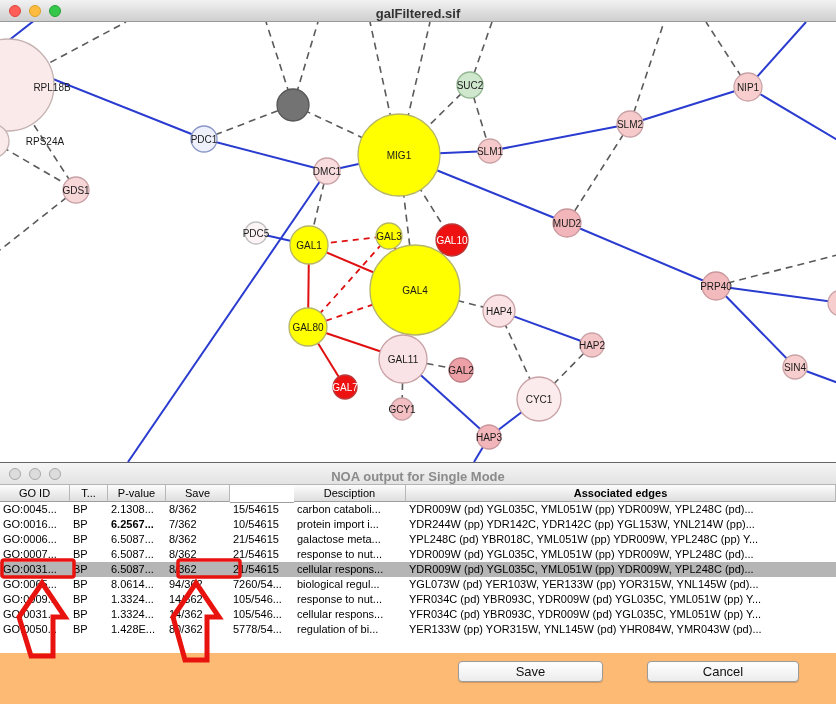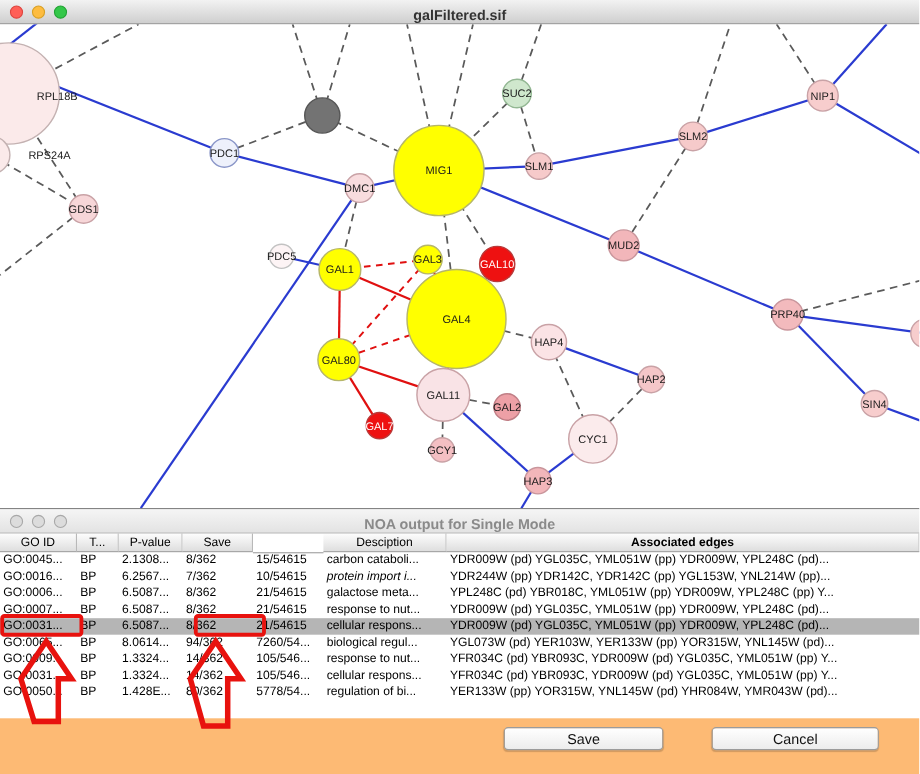--- a/index.html
+++ b/index.html
@@ -186,24 +186,24 @@
           <div class="cell" style="width: 38px;">BP</div>
           <div class="cell" style="width: 58px;">2.1308...</div>
           <div class="cell" style="width: 64px;">8/362</div>
           <div class="cell" style="width: 64px;">15/54615</div>
           <div class="cell" style="width: 112px;">carbon cataboli...</div>
           <div class="cell" style="width: 430px;">YDR009W (pd) YGL035C, YML051W (pp) YDR009W, YPL248C (pd)...</div>
         </div>
         <div class="trow">
           <div class="cell" style="width: 70px;">GO:0016...</div>
           <div class="cell" style="width: 38px;">BP</div>
-          <div class="cell" style="width: 58px;">6.2567...</div>
+          <div class="cell" style="width: 58px; font-weight: bold;">6.2567...</div>
           <div class="cell" style="width: 64px;">7/362</div>
           <div class="cell" style="width: 64px;">10/54615</div>
-          <div class="cell" style="width: 112px; font-style: italic;">protein import i...</div>
+          <div class="cell" style="width: 112px;">protein import i...</div>
           <div class="cell" style="width: 430px;">YDR244W (pp) YDR142C, YDR142C (pp) YGL153W, YNL214W (pp)...</div>
         </div>
         <div class="trow">
           <div class="cell" style="width: 70px;">GO:0006...</div>
           <div class="cell" style="width: 38px;">BP</div>
           <div class="cell" style="width: 58px;">6.5087...</div>
           <div class="cell" style="width: 64px;">8/362</div>
           <div class="cell" style="width: 64px;">21/54615</div>
           <div class="cell" style="width: 112px;">galactose meta...</div>
           <div class="cell" style="width: 430px;">YPL248C (pd) YBR018C, YML051W (pp) YDR009W, YPL248C (pp) Y...</div>

